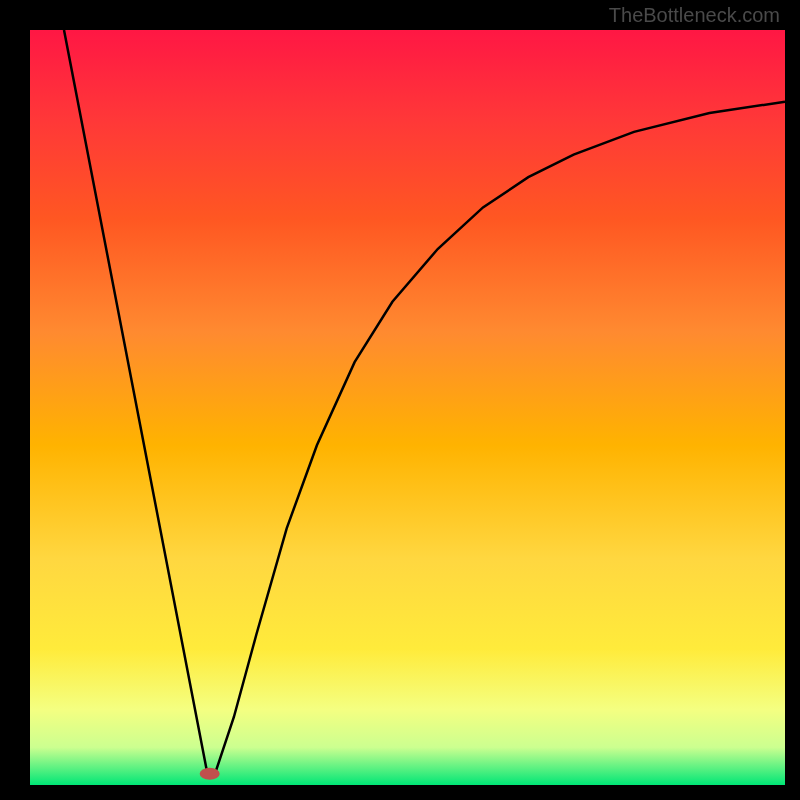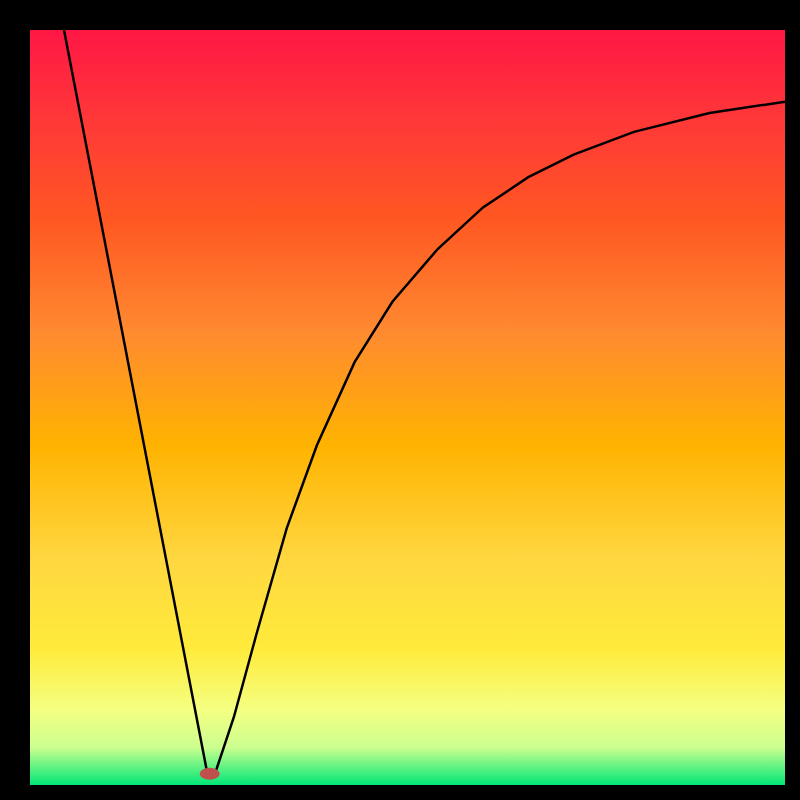--- a/index.html
+++ b/index.html
@@ -28,20 +28,21 @@
     z-index: 10;
   }
   svg {
     display: block;
   }
 </style>
 </head>
 <body>
 
 <div class="container">
+  <div class="watermark">TheBottleneck.com</div>
   <svg id="chart-svg" width="800" height="800">
       <defs>
         <linearGradient id="bg-grad" x1="0%" y1="0%" x2="0%" y2="100%">
           <stop offset="0%" stop-color="#ff1744"></stop>
           <stop offset="12%" stop-color="#ff3838"></stop>
           <stop offset="25%" stop-color="#ff5722"></stop>
           <stop offset="40%" stop-color="#ff8a30"></stop>
           <stop offset="55%" stop-color="#ffb300"></stop>
           <stop offset="70%" stop-color="#ffd740"></stop>
           <stop offset="82%" stop-color="#ffeb3b"></stop>

